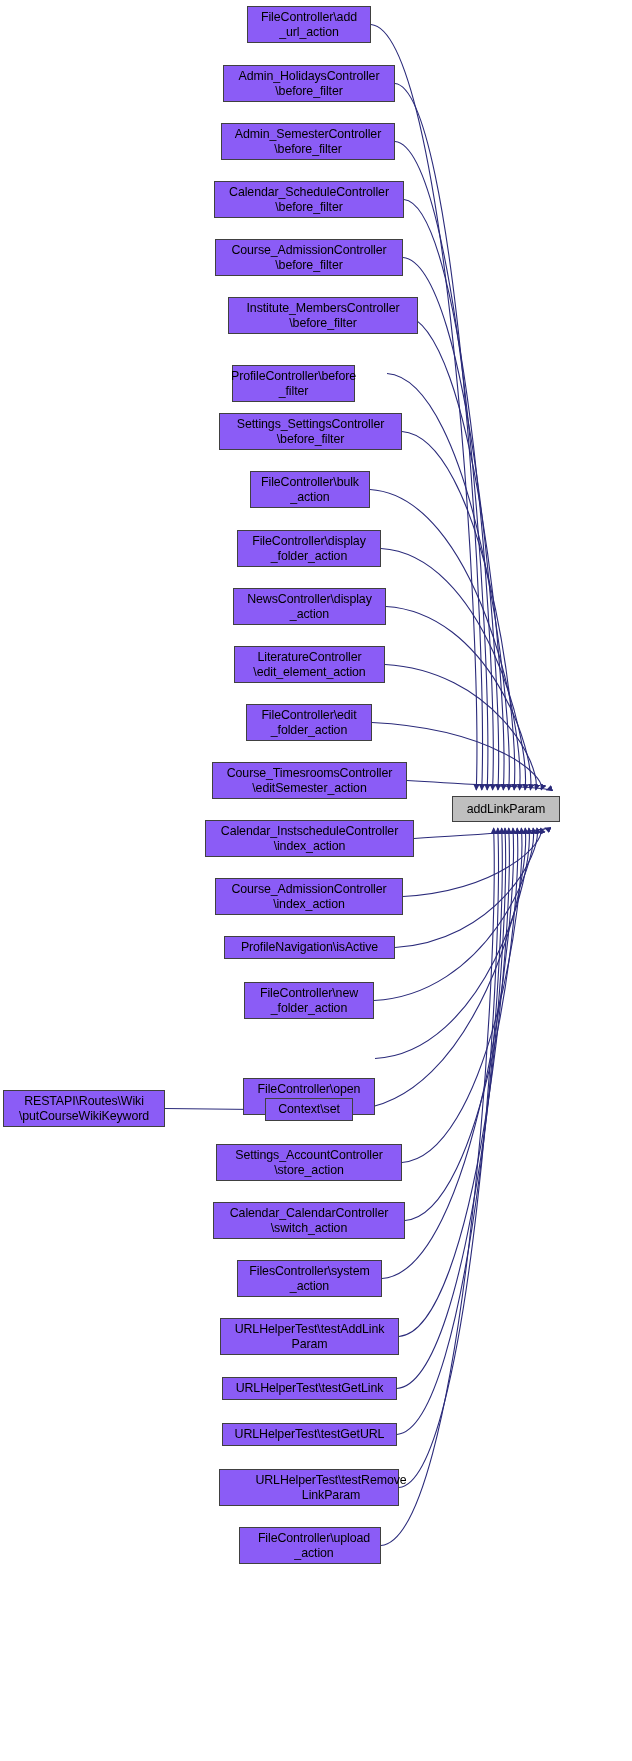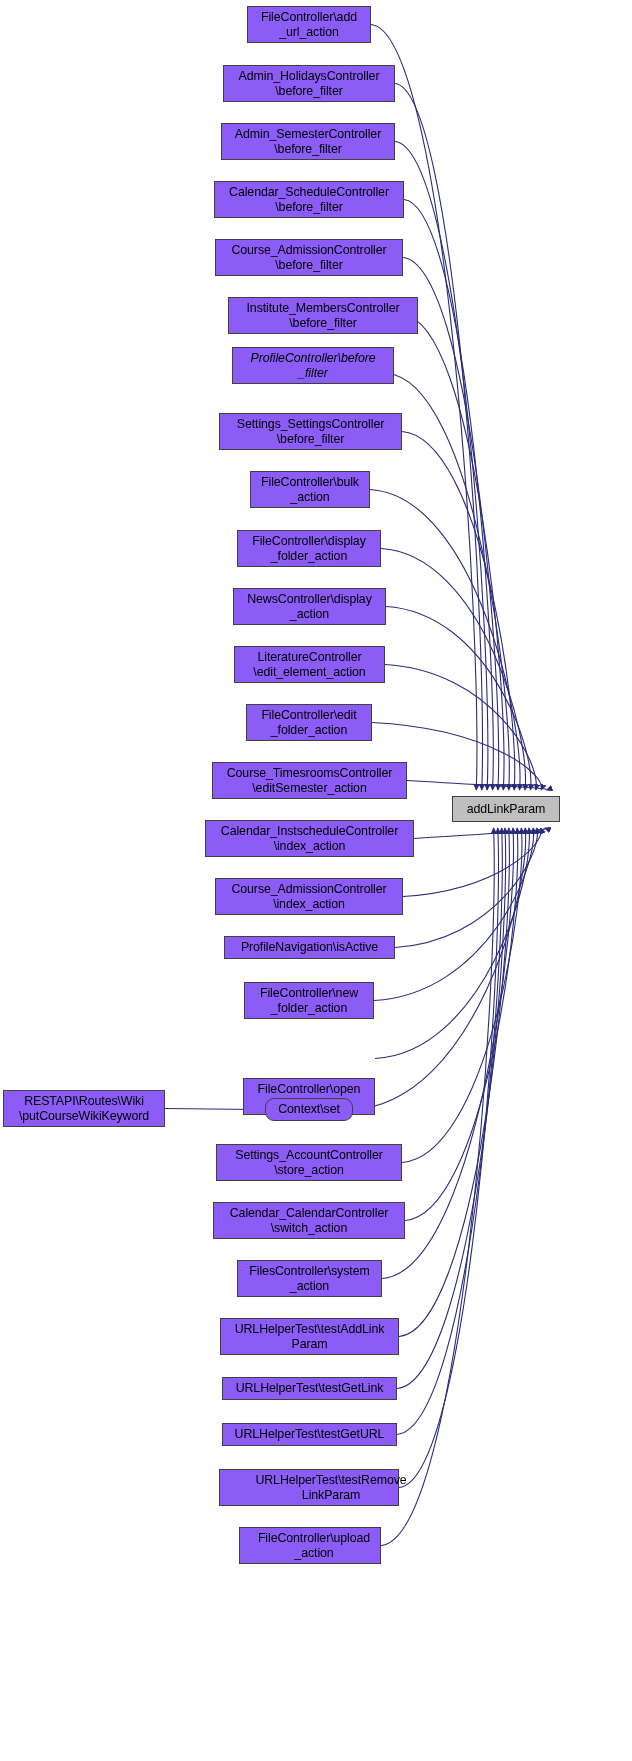--- a/index.html
+++ b/index.html
@@ -92,21 +92,21 @@
       <div class="node" style="left: 223px; top: 65px; width: 172px; height: 37px;">Admin_HolidaysController
 \before_filter</div>
       <div class="node" style="left: 221px; top: 123px; width: 174px; height: 37px;">Admin_SemesterController
 \before_filter</div>
       <div class="node" style="left: 214px; top: 181px; width: 190px; height: 37px;">Calendar_ScheduleController
 \before_filter</div>
       <div class="node" style="left: 215px; top: 239px; width: 188px; height: 37px;">Course_AdmissionController
 \before_filter</div>
       <div class="node" style="left: 214px; top: 297px; width: 190px; height: 37px; margin-left: 14px;">Institute_MembersController
 \before_filter</div>
-      <div class="node" style="left: 232px; top: 347px; width: 162px; height: 37px; font-style: italic;">ProfileController\before
+      <div class="node" style="left: 232px; top: 365px; width: 123px; height: 37px;">ProfileController\before
 _filter</div>
       <div class="node" style="left: 219px; top: 413px; width: 183px; height: 37px;">Settings_SettingsController
 \before_filter</div>
       <div class="node" style="left: 250px; top: 471px; width: 120px; height: 37px;">FileController\bulk
 _action</div>
       <div class="node" style="left: 237px; top: 530px; width: 144px; height: 37px;">FileController\display
 _folder_action</div>
       <div class="node" style="left: 233px; top: 588px; width: 153px; height: 37px;">NewsController\display
 _action</div>
       <div class="node" style="left: 234px; top: 646px; width: 151px; height: 37px;">LiteratureController
@@ -117,21 +117,21 @@
 \editSemester_action</div>
       <div class="node" style="left: 205px; top: 820px; width: 209px; height: 37px;">Calendar_InstscheduleController
 \index_action</div>
       <div class="node" style="left: 215px; top: 878px; width: 188px; height: 37px;">Course_AdmissionController
 \index_action</div>
       <div class="node" style="left: 224px; top: 936px; width: 171px; height: 23px;">ProfileNavigation\isActive</div>
       <div class="node" style="left: 244px; top: 982px; width: 130px; height: 37px;">FileController\new
 _folder_action</div>
       <div class="node" style="left: 243px; top: 1040px; width: 132px; height: 37px; margin-top: 38px;">FileController\open
 _folder_action</div>
-      <div class="node" style="left: 265px; top: 1098px; width: 88px; height: 23px; border-radius: 9px;">Context\set</div>
+      <div class="node" style="left: 265px; top: 1098px; width: 88px; height: 23px;">Context\set</div>
       <div class="node" style="left: 216px; top: 1144px; width: 186px; height: 37px;">Settings_AccountController
 \store_action</div>
       <div class="node" style="left: 213px; top: 1202px; width: 192px; height: 37px;">Calendar_CalendarController
 \switch_action</div>
       <div class="node" style="left: 237px; top: 1260px; width: 145px; height: 37px;">FilesController\system
 _action</div>
       <div class="node" style="left: 220px; top: 1318px; width: 179px; height: 37px;">URLHelperTest\testAddLink
 Param</div>
       <div class="node" style="left: 222px; top: 1377px; width: 175px; height: 23px;">URLHelperTest\testGetLink</div>
       <div class="node" style="left: 222px; top: 1423px; width: 175px; height: 23px;">URLHelperTest\testGetURL</div>

